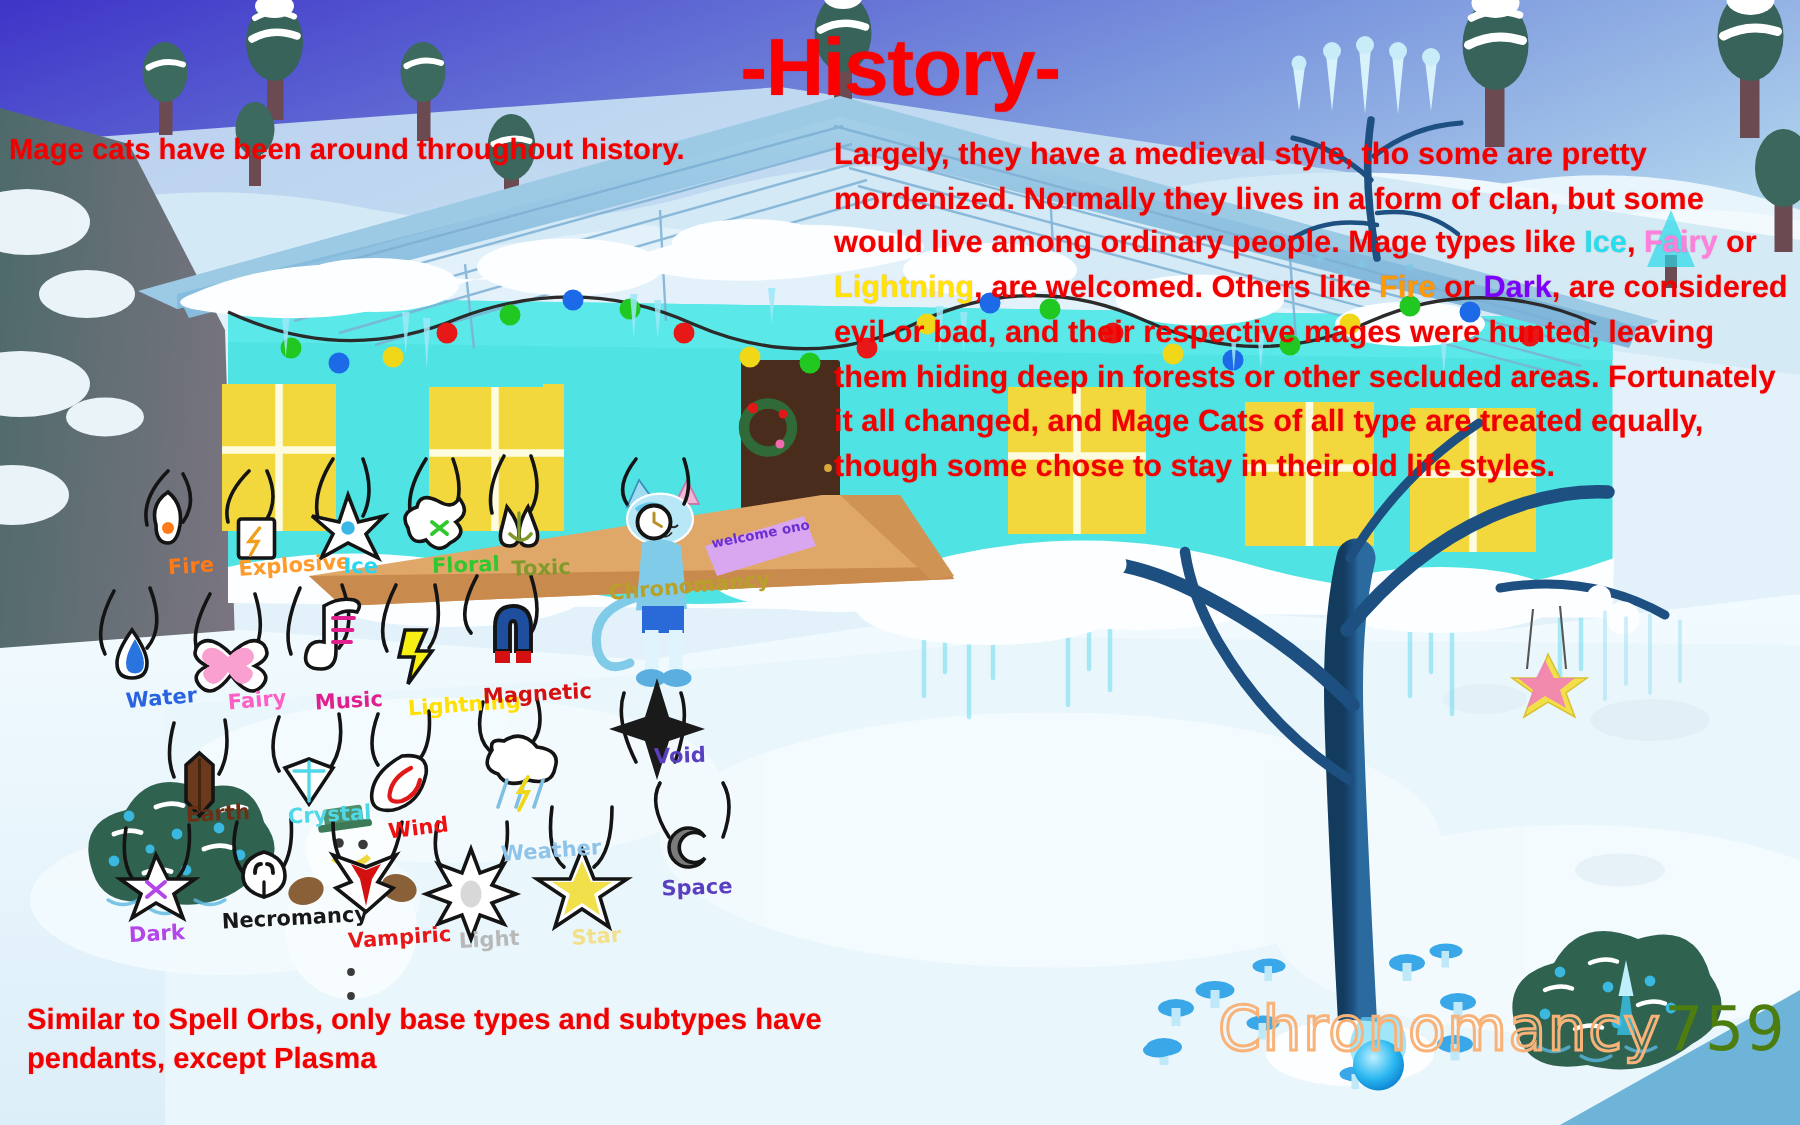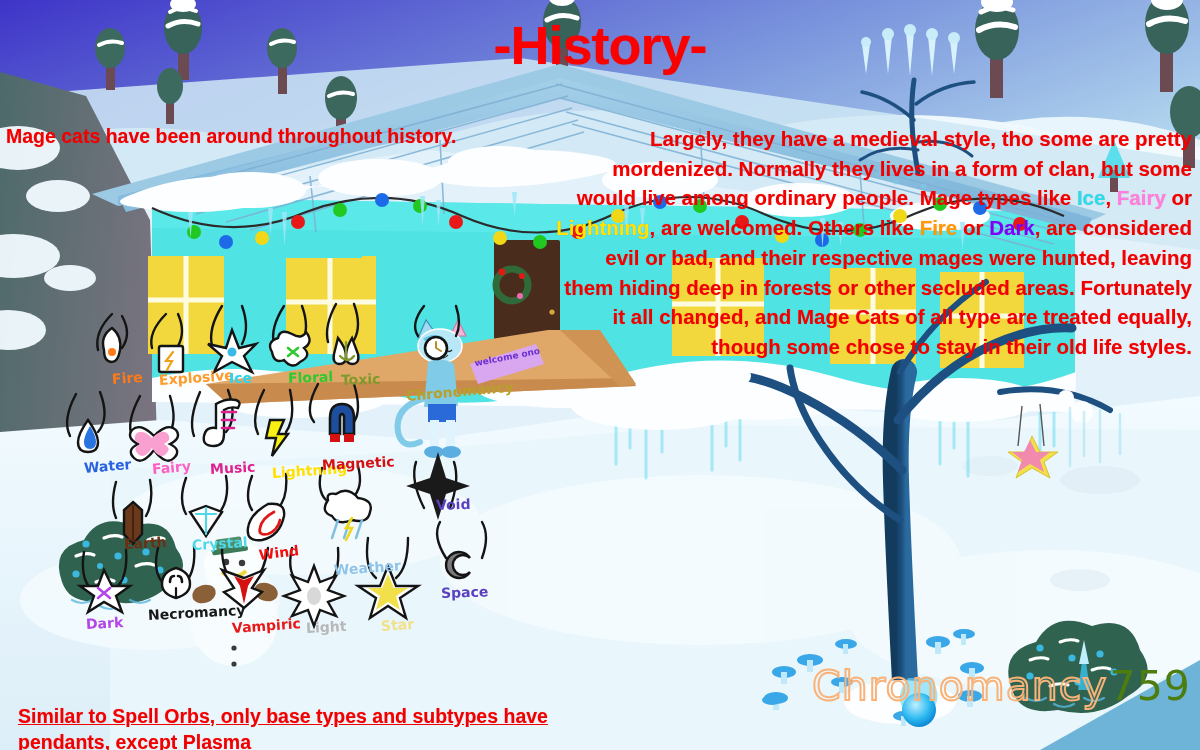--- a/index.html
+++ b/index.html
@@ -24,26 +24,25 @@
     text-shadow: 0 0 1px rgba(255,0,0,.4);
     z-index: 40;
   }
   .body-text {
     position: absolute;
     color: #f20000;
     font-weight: bold;
     z-index: 40;
     line-height: 1.33;
     text-shadow: 0 0 1px rgba(240,0,0,.35);
-    margin-top: 36px;
   }
   #txt-left-1 { left: 6px;  top: 88px;  width: 548px; font-size: 19.5px; }
   #txt-left-2 { left: 18px; top: 182px; width: 536px; font-size: 19.5px; }
-  #txt-right  { left: 556px; top: 88px; width: 636px; font-size: 20.5px; line-height: 1.45; text-align: right; }
-  #txt-bottom { left: 18px; top: 668px; width: 600px; font-size: 19.5px; text-decoration: underline; }
+  #txt-right  { left: 556px; top: 88px; width: 636px; font-size: 20.5px; line-height: 1.45; }
+  #txt-bottom { left: 18px; top: 668px; width: 600px; font-size: 19.5px; }
 
   
   .pendant-label {
     position: absolute;
     font-family: "DejaVu Sans", sans-serif;
     font-size: 14px;
     font-weight: bold;
     white-space: nowrap;
     z-index: 35;
     transform-origin: left center;

